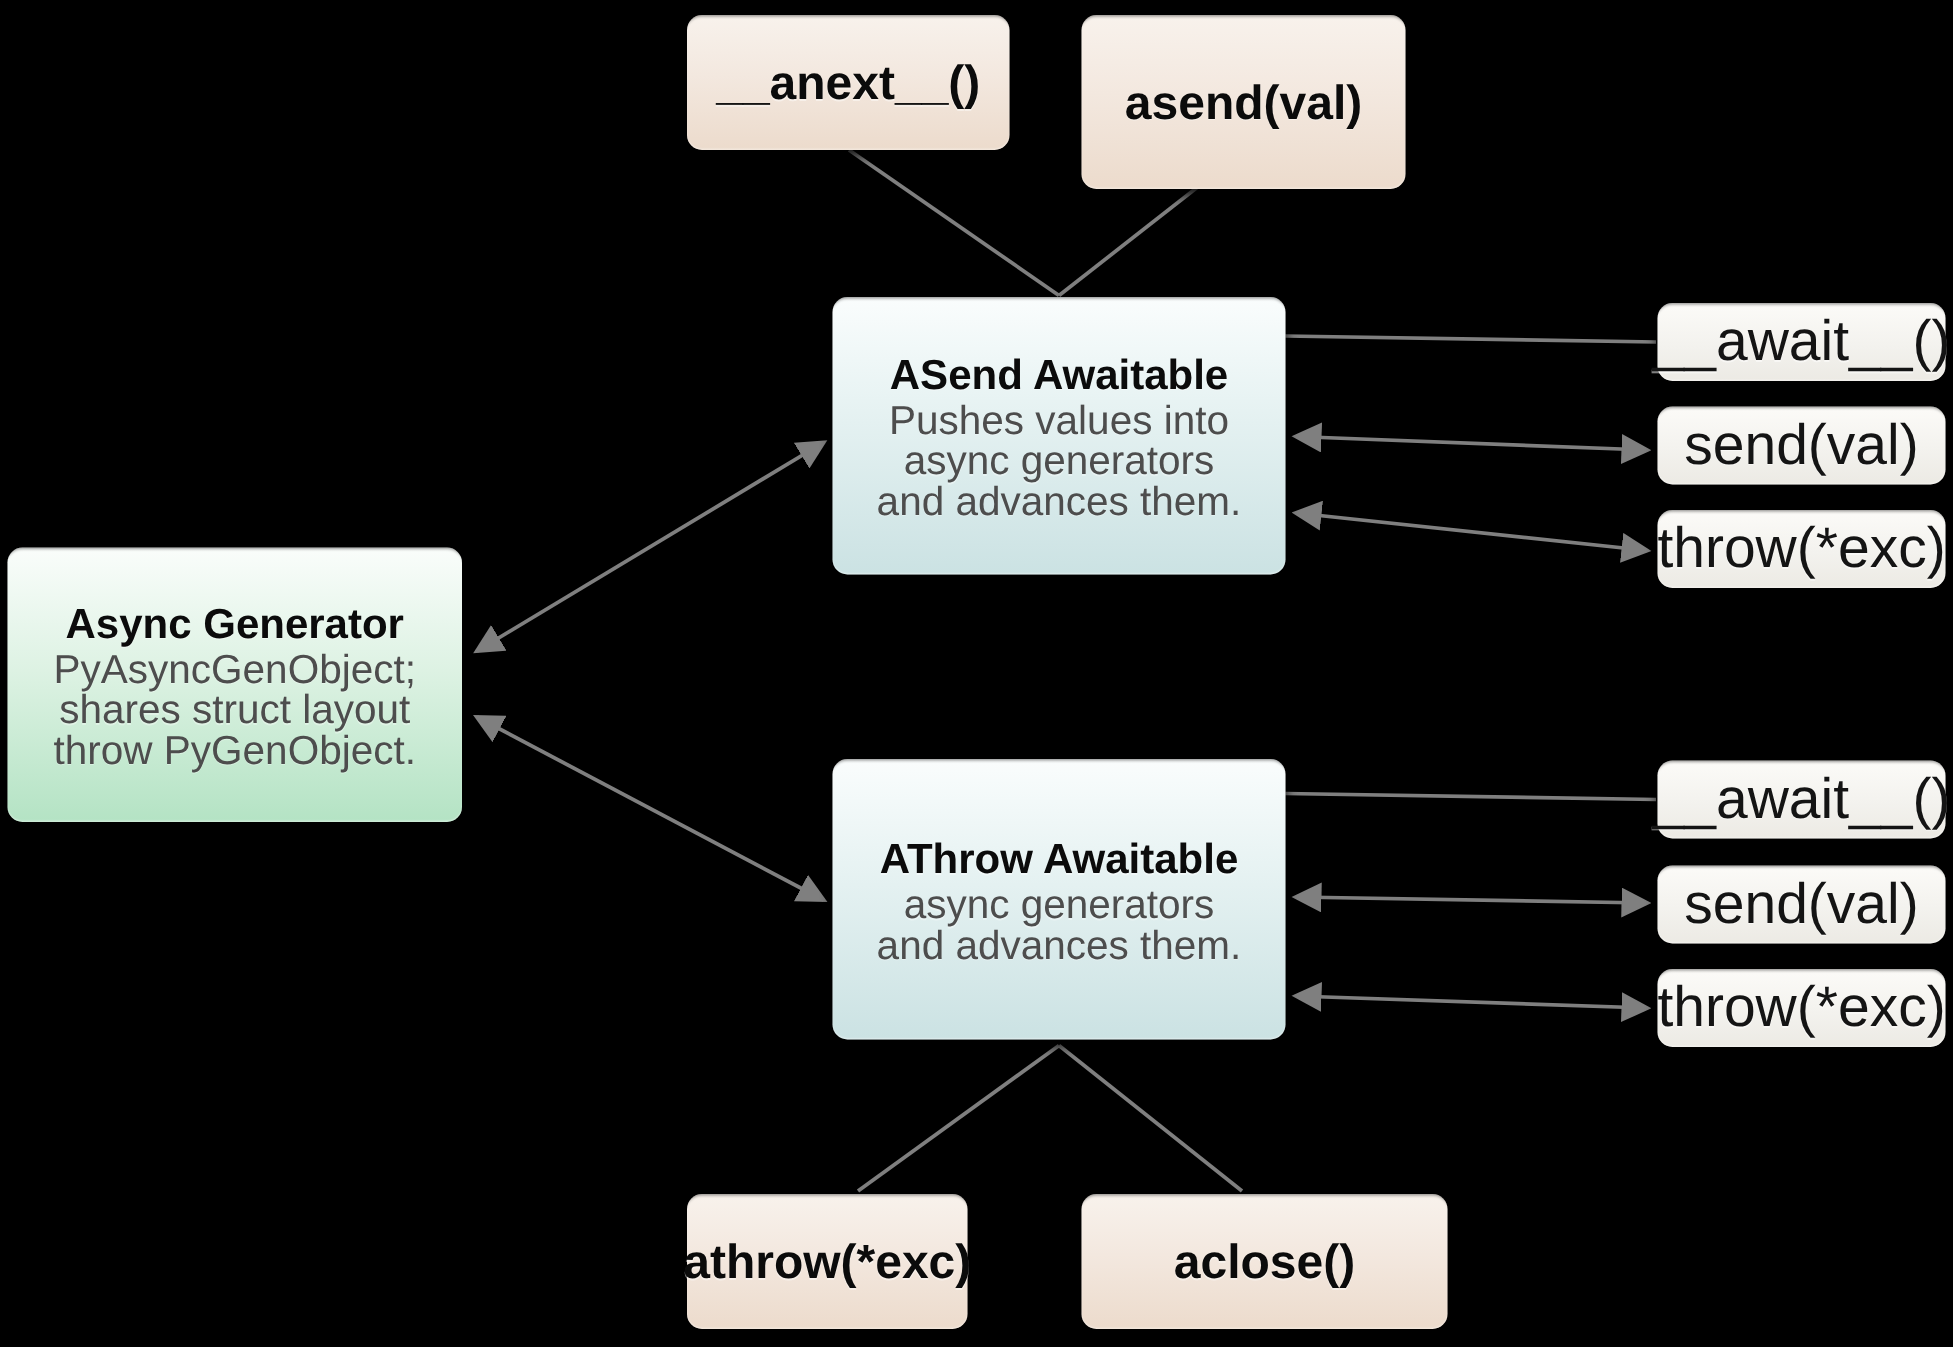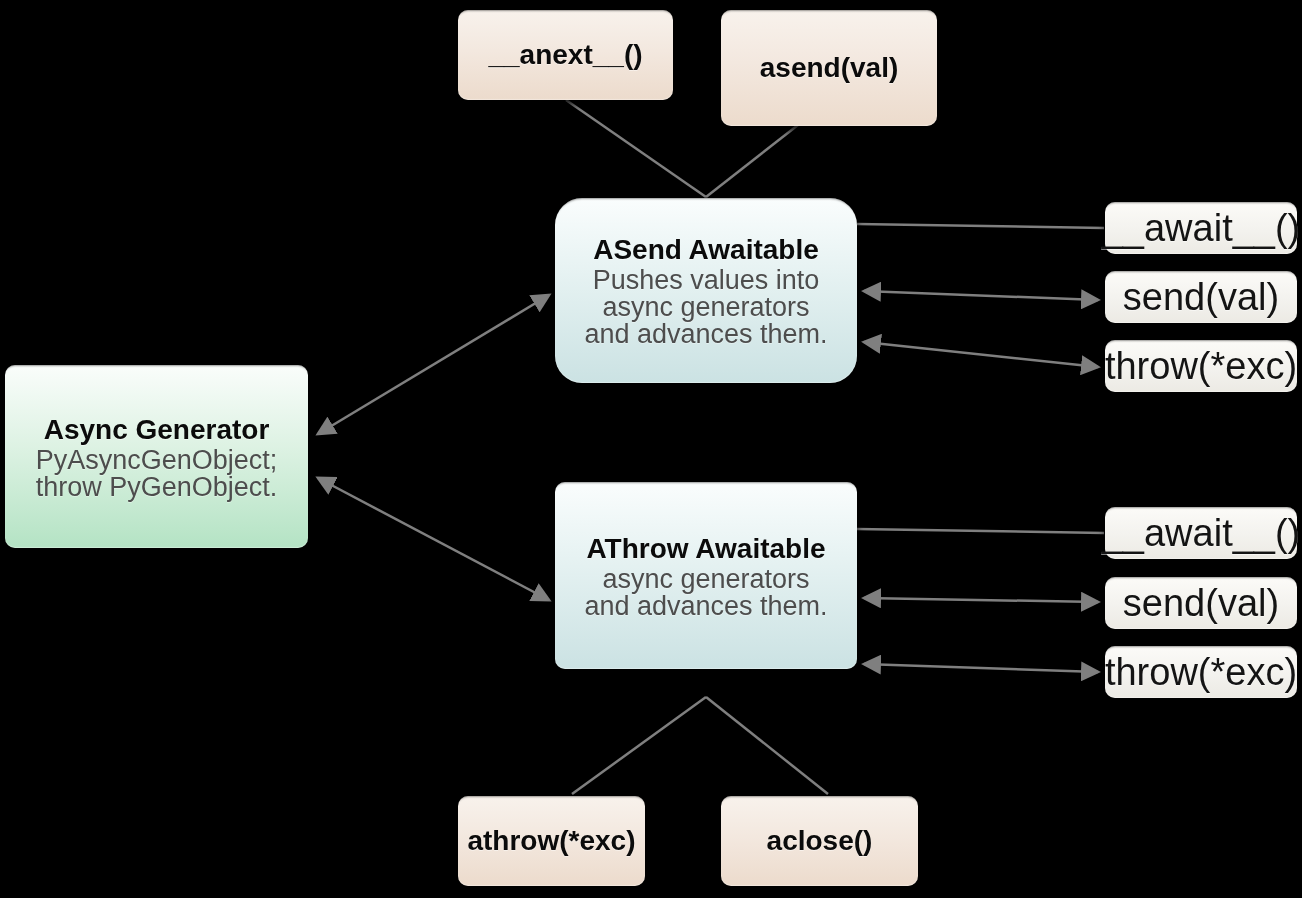--- a/index.html
+++ b/index.html
@@ -33,21 +33,21 @@
     box-shadow: 0 4px 7px rgba(0,0,0,0.85),
                 inset 0 3px 2px -2px rgba(0,0,0,0.40),
                 inset 0 -1px 1px rgba(255,255,255,0.35);
   }
   .tan   { background: linear-gradient(180deg, #f8f2ec 0%, #f3e8df 45%, #ecdbcc 100%); }
   .green { background: linear-gradient(180deg, #fafdfb 0%, #ddf2e3 45%, #b4e3c4 100%); }
   .blue  { background: linear-gradient(180deg, #fafdfd 0%, #e4f1f1 45%, #cbe2e3 100%); }
   .white { background: linear-gradient(180deg, #fcfbf8 0%, #f3f2ee 55%, #eceae4 100%); }
   .bold-label {
     font-weight: bold;
-    font-size: 28px;
+    font-size: 32px;
     color: #0b0b0b;
     text-shadow: 0 1px 0 rgba(255,255,255,0.45);
     white-space: nowrap;
   }
   .method-label {
     font-weight: normal;
     font-size: 38px;
     color: #141414;
     text-shadow: 0 1px 0 rgba(255,255,255,0.5);
     white-space: nowrap;
@@ -96,38 +96,39 @@
   </svg>
 
   <div class="node tan" style="left:458px; top:10px; width:215px; height:90px;">
     <span class="bold-label">__anext__()</span>
   </div>
 
   <div class="node tan" style="left:721px; top:10px; width:216px; height:116px;">
     <span class="bold-label">asend(val)</span>
   </div>
 
-  <div class="node blue" style="left:555px; top:198px; width:302px; height:185px;border-radius:27px;">
+  <div class="node blue" style="left:555px; top:198px; width:302px; height:185px;">
     <div class="node-title">ASend Awaitable</div>
     <div class="node-desc">
       <div>Pushes values into</div>
       <div>async generators</div>
       <div>and advances them.</div>
     </div>
   </div>
 
   <div class="node green" style="left:5px; top:365px; width:303px; height:183px;">
     <div class="node-title">Async Generator</div>
     <div class="node-desc">
       <div>PyAsyncGenObject;</div>
+      <div>shares struct layout</div>
       <div>throw PyGenObject.</div>
     </div>
   </div>
 
-  <div class="node blue" style="left:555px; top:482px; width:302px; height:187px;">
+  <div class="node blue" style="left:555px; top:506px; width:302px; height:187px;">
     <div class="node-title">AThrow Awaitable</div>
     <div class="node-desc">
       <div>async generators</div>
       <div>and advances them.</div>
     </div>
   </div>
 
   <div class="node white" style="left:1105px; top:202px; width:192px; height:52px;">
     <span class="method-label">__await__()</span>
   </div>
@@ -145,17 +146,17 @@
     <span class="method-label">send(val)</span>
   </div>
   <div class="node white" style="left:1105px; top:646px; width:192px; height:52px;">
     <span class="method-label">throw(*exc)</span>
   </div>
 
   <div class="node tan" style="left:458px; top:796px; width:187px; height:90px;">
     <span class="bold-label">athrow(*exc)</span>
   </div>
 
-  <div class="node tan" style="left:721px; top:796px; width:197px; height:90px;">
+  <div class="node tan" style="left:721px; top:796px; width:244px; height:90px;">
     <span class="bold-label">aclose()</span>
   </div>
 
 </div>
 
 </body></html>

